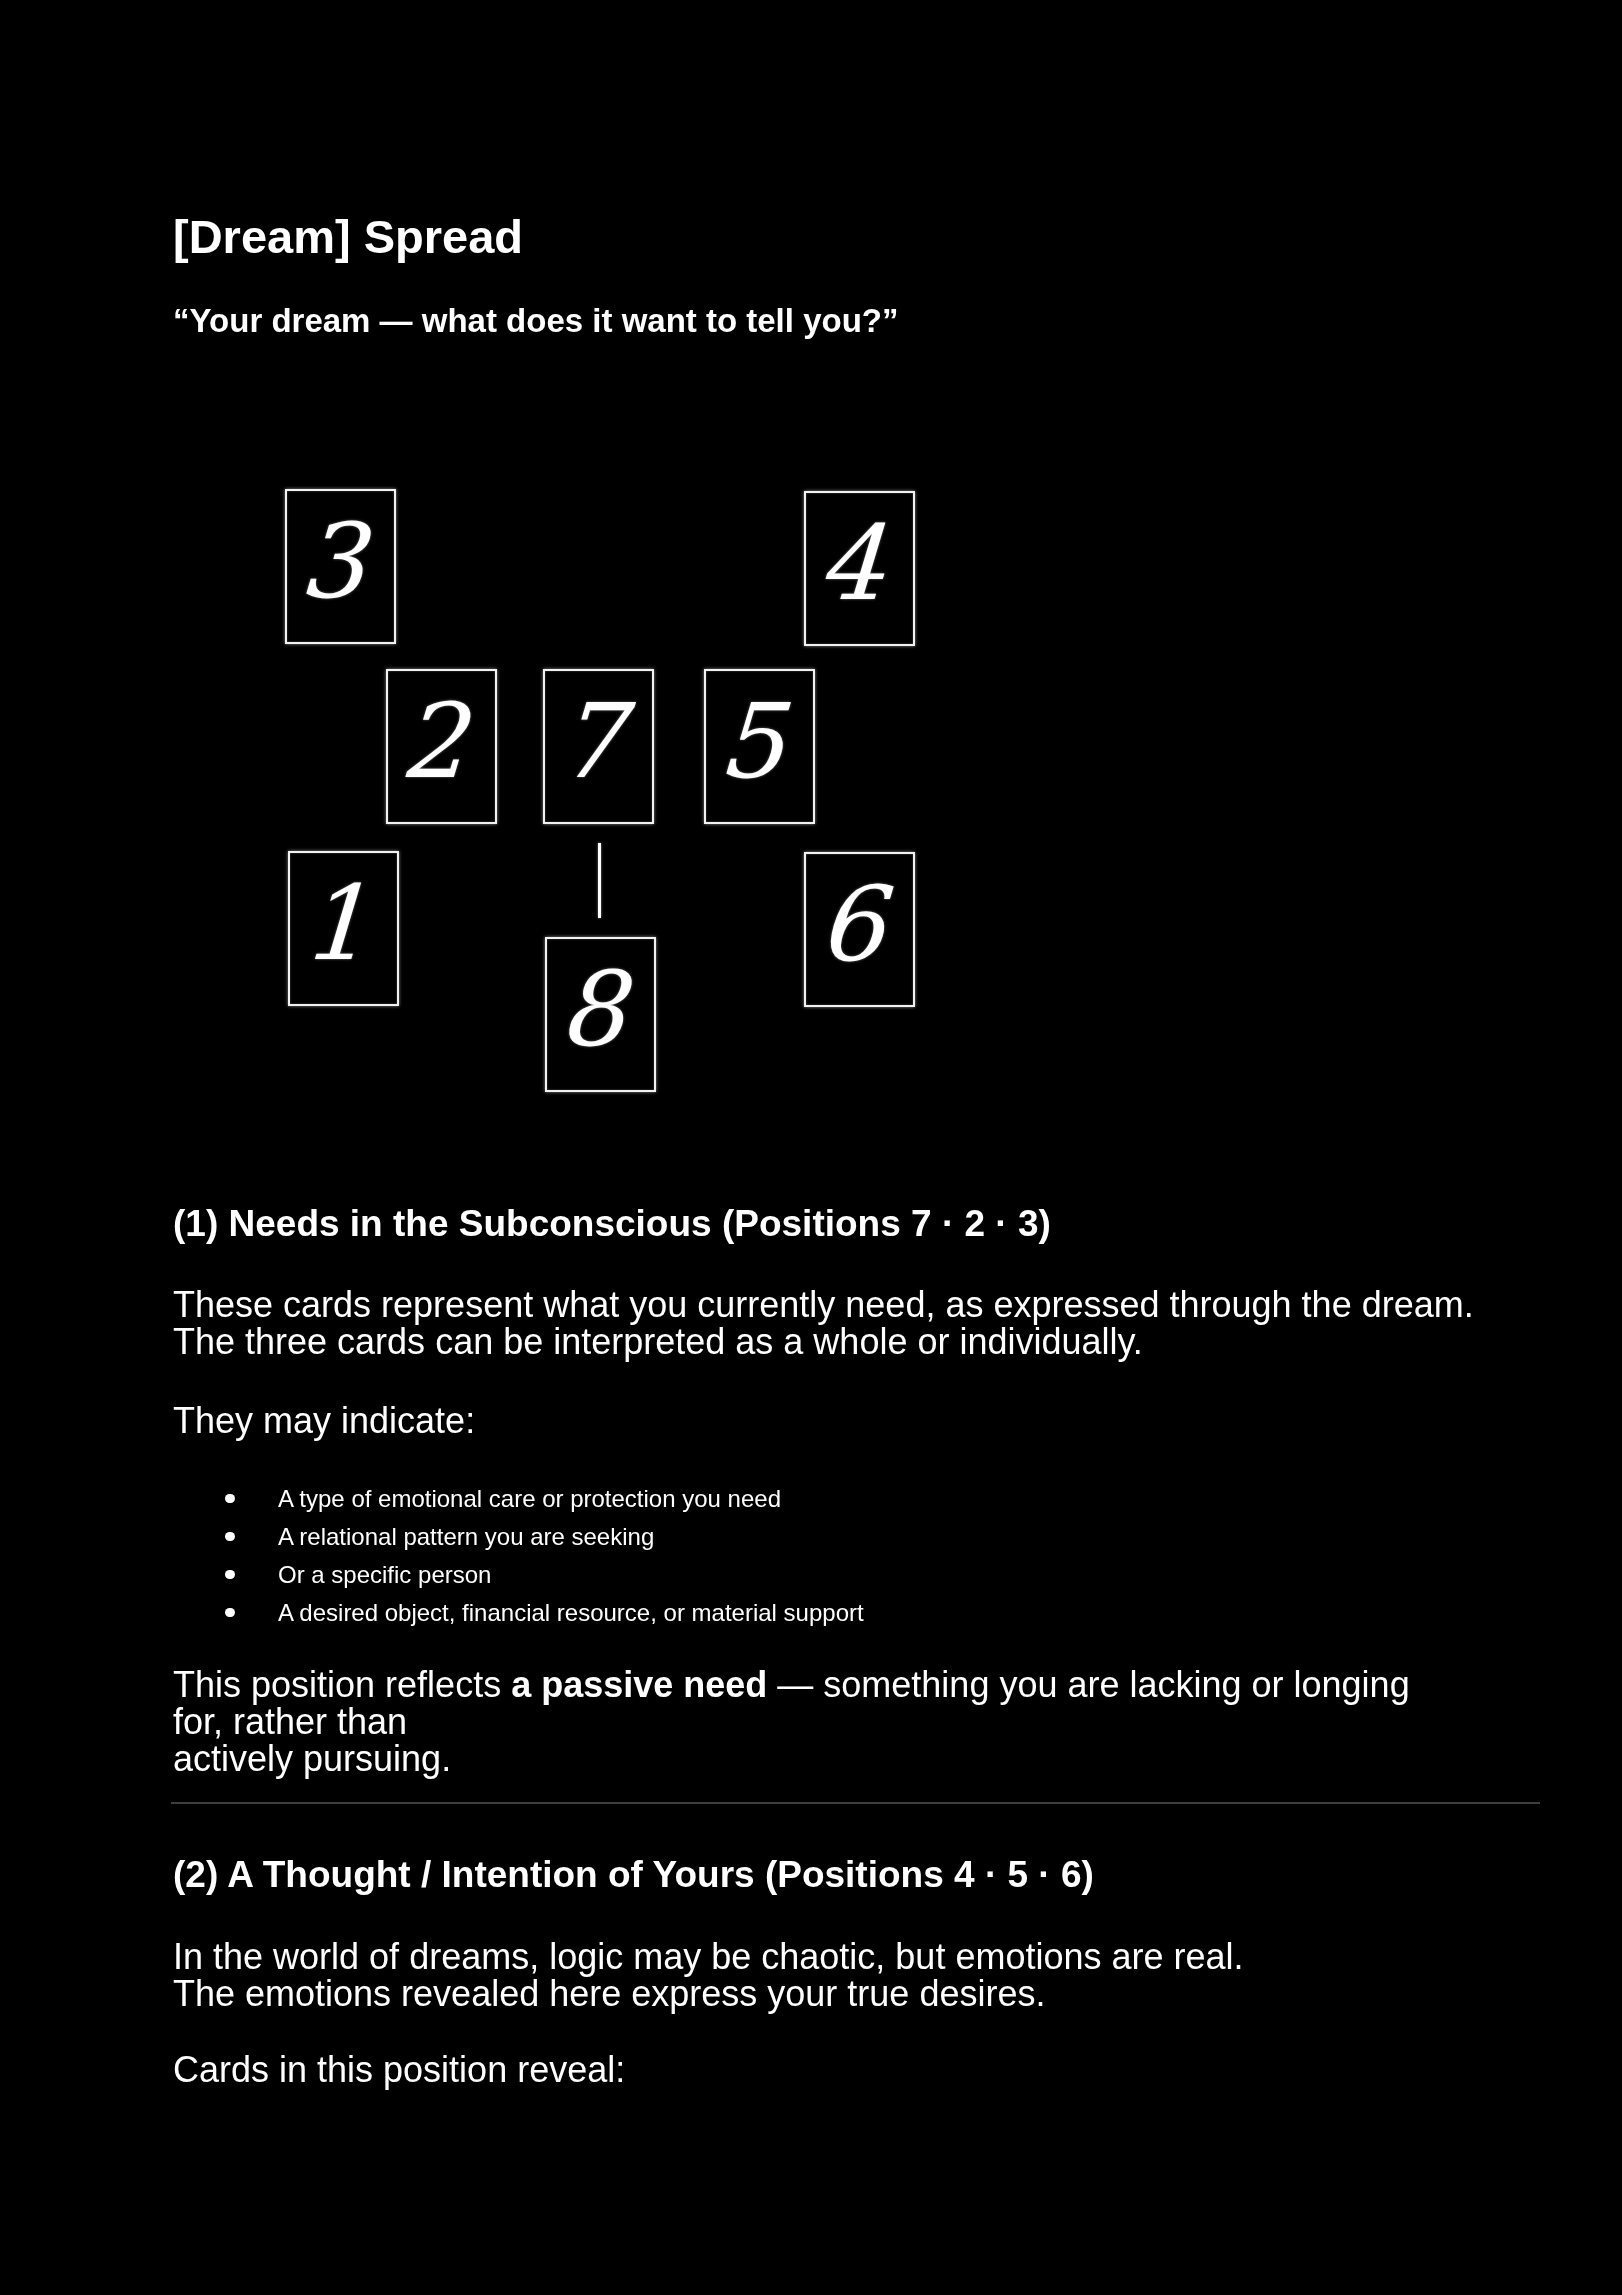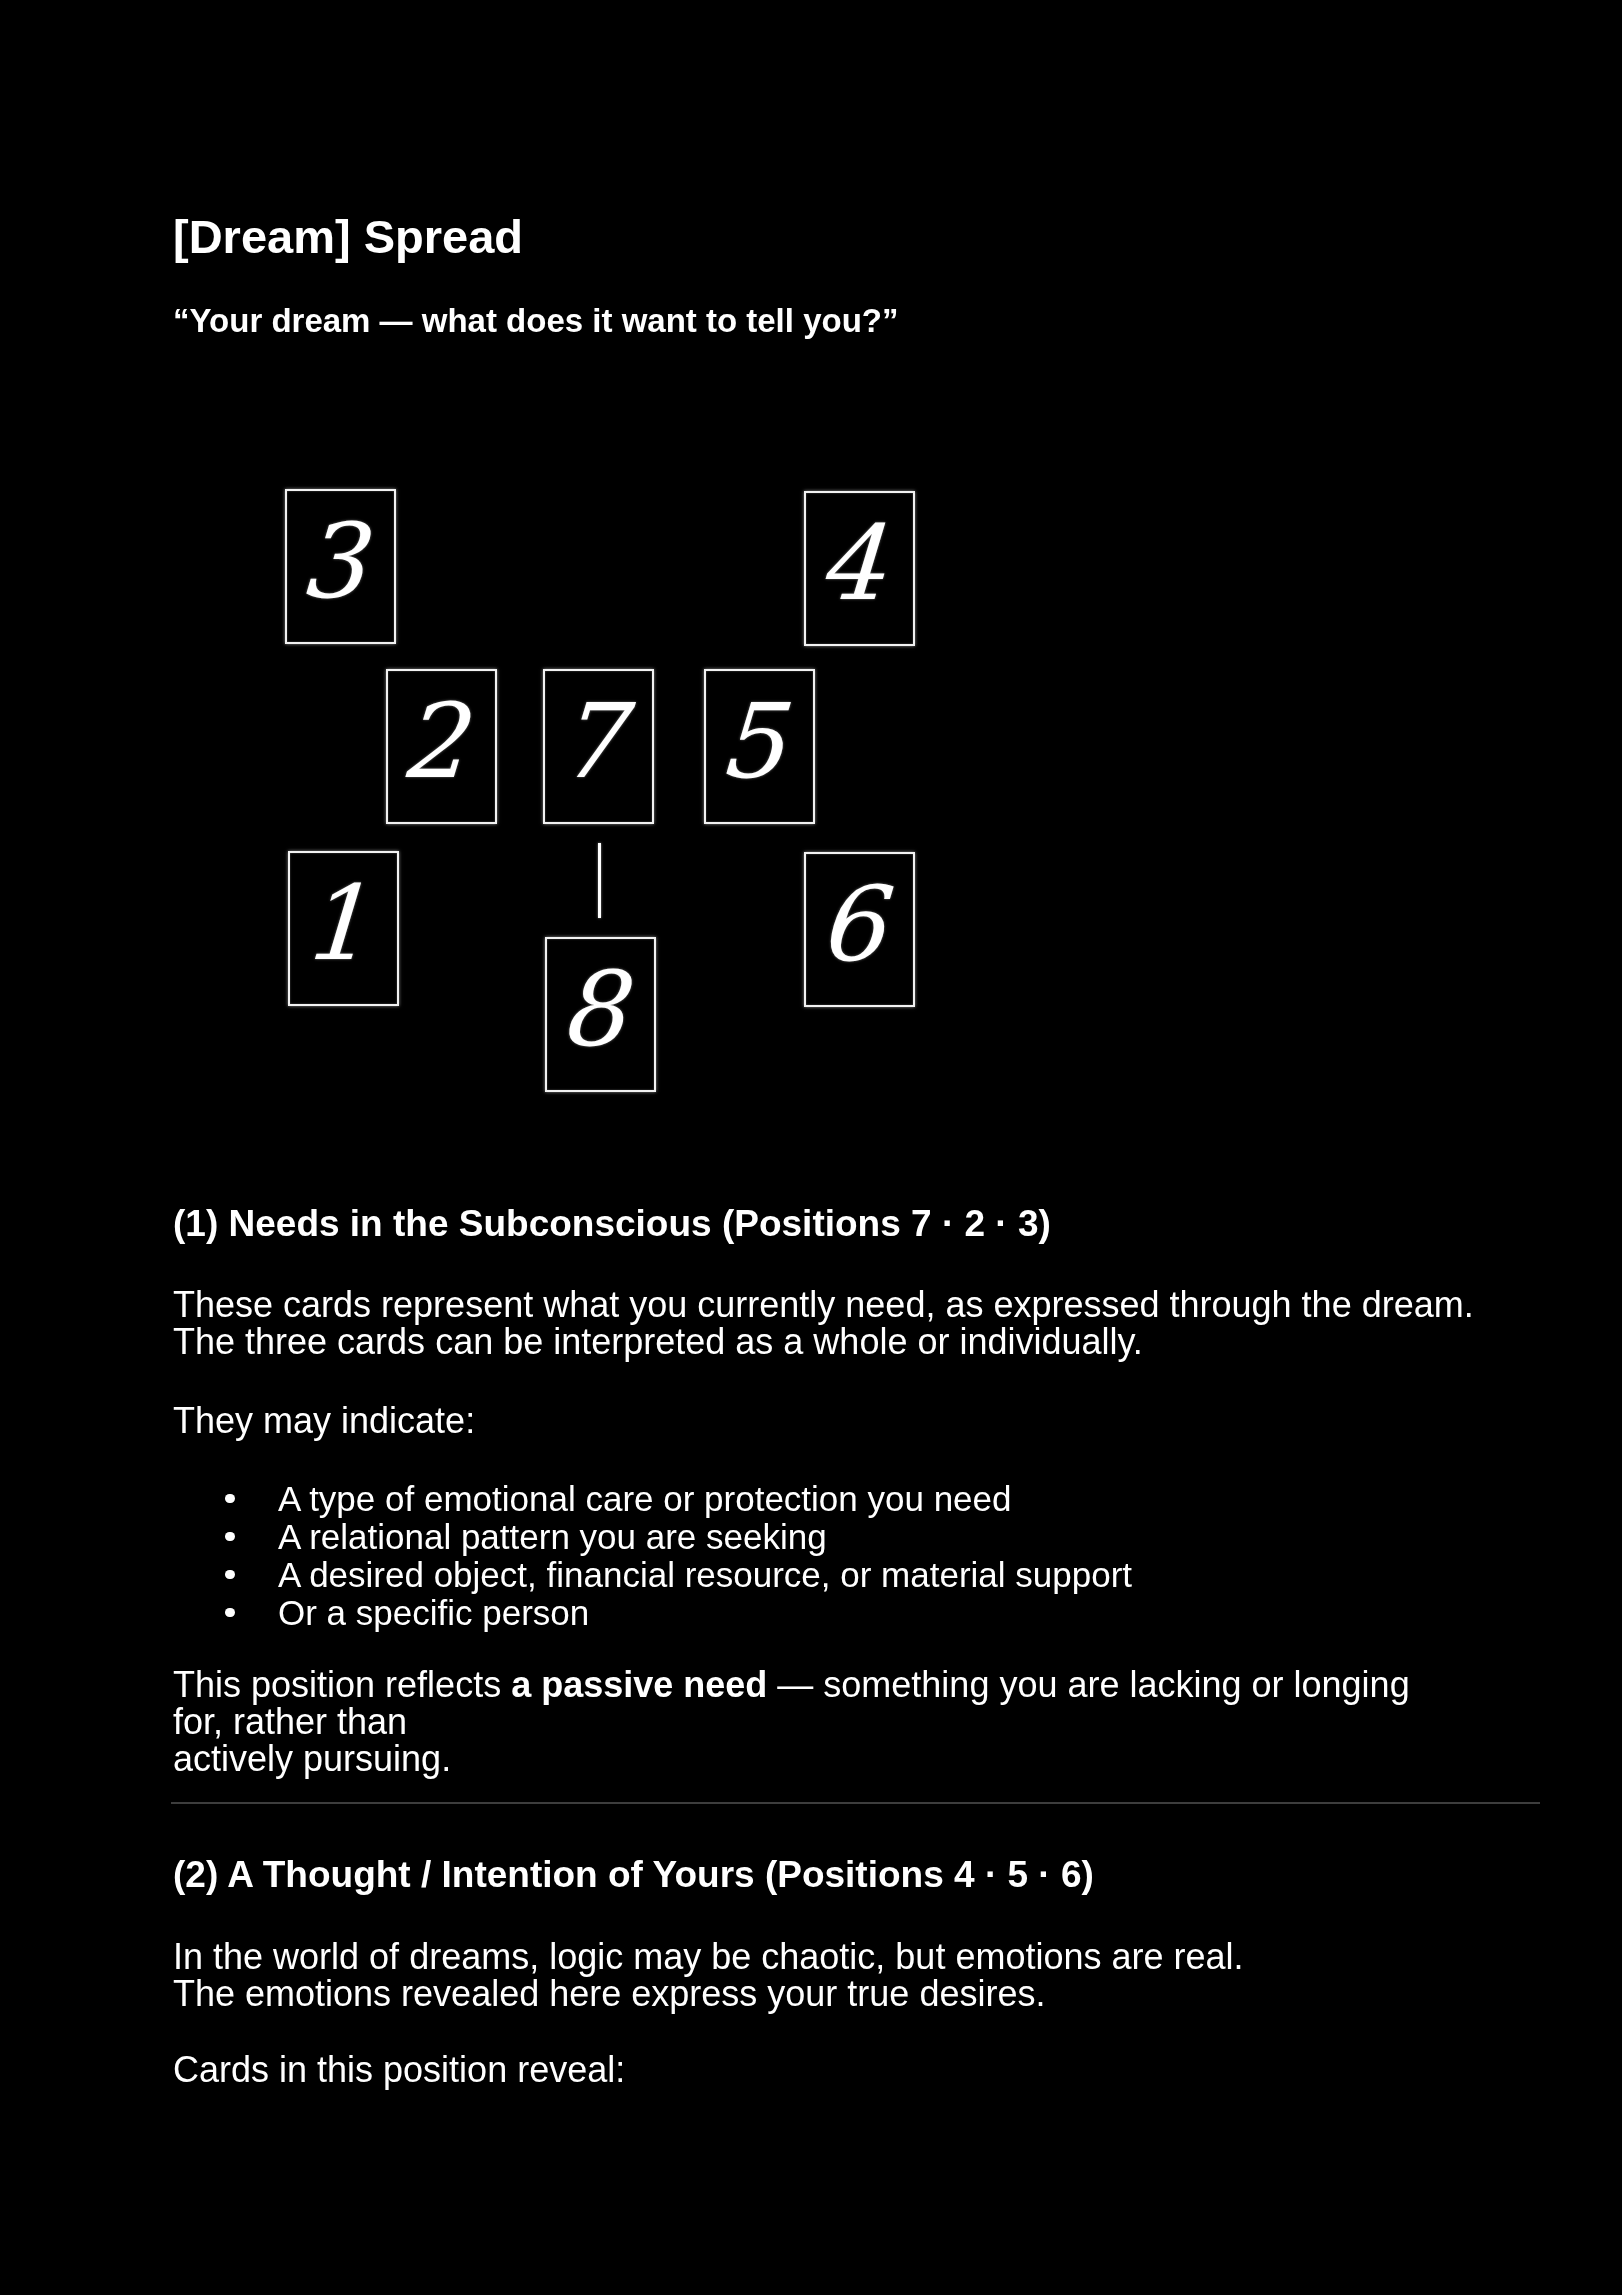--- a/index.html
+++ b/index.html
@@ -78,21 +78,21 @@
   .p1 { left: 173px; top: 1286px; }
   .p2 { left: 173px; top: 1402px; text-align: right; }
   .p3 { left: 173px; top: 1666px; width: 1283px; }
   .p4 { left: 173px; top: 1938px; }
   .p5 { left: 173px; top: 2051px; }
 
   .bullets {
     left: 173px; top: 1480px;
     margin: 0; padding: 0;
     list-style: none;
-    font-size: 35px;
+    font-size: 24px;
     line-height: 38px;
   }
   .bullets li {
     position: relative;
     padding-left: 105px;
   }
   .bullets li .dot {
     position: absolute;
     left: 52px; top: 13.7px;
     width: 9.8px; height: 9.8px;
@@ -145,22 +145,22 @@
   </div>
 
   <div class="abs h-section h1">(1) Needs in the Subconscious (Positions 7 · 2 · 3)</div>
   <div class="abs body-text p1">These cards represent what you currently need, as expressed through the dream.
 The three cards can be interpreted as a whole or individually.</div>
   <div class="abs body-text p2">They may indicate:</div>
 
   <ul class="abs bullets">
     <li><span class="dot"></span><span>A type of emotional care or protection you need</span></li>
     <li><span class="dot"></span><span>A relational pattern you are seeking</span></li>
+    <li><span class="dot"></span><span>Or a specific person</span></li>
     <li><span class="dot"></span><span>A desired object, financial resource, or material support</span></li>
-    <li><span class="dot"></span><span>Or a specific person</span></li>
   </ul>
 
   <div class="abs body-text p3"><span>This position reflects </span><span class="bold-inline">a passive need</span><span> — something you are lacking or longing for, rather than
 actively pursuing.</span></div>
 
   <div class="abs divider"></div>
 
   <div class="abs h-section h2">(2) A Thought / Intention of Yours (Positions 4 · 5 · 6)</div>
   <div class="abs body-text p4">In the world of dreams, logic may be chaotic, but emotions are real.
 The emotions revealed here express your true desires.</div>

